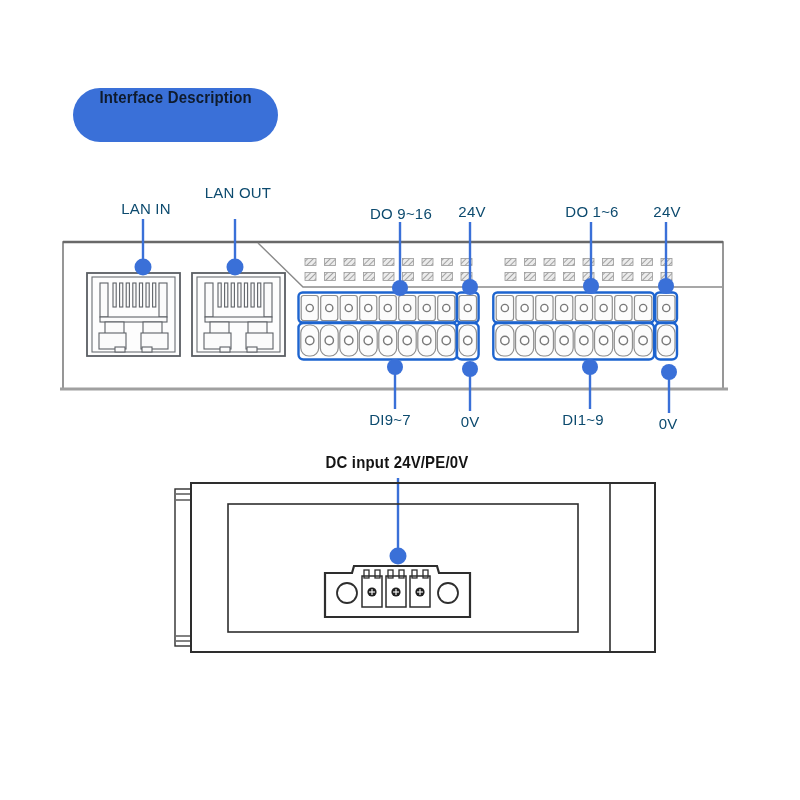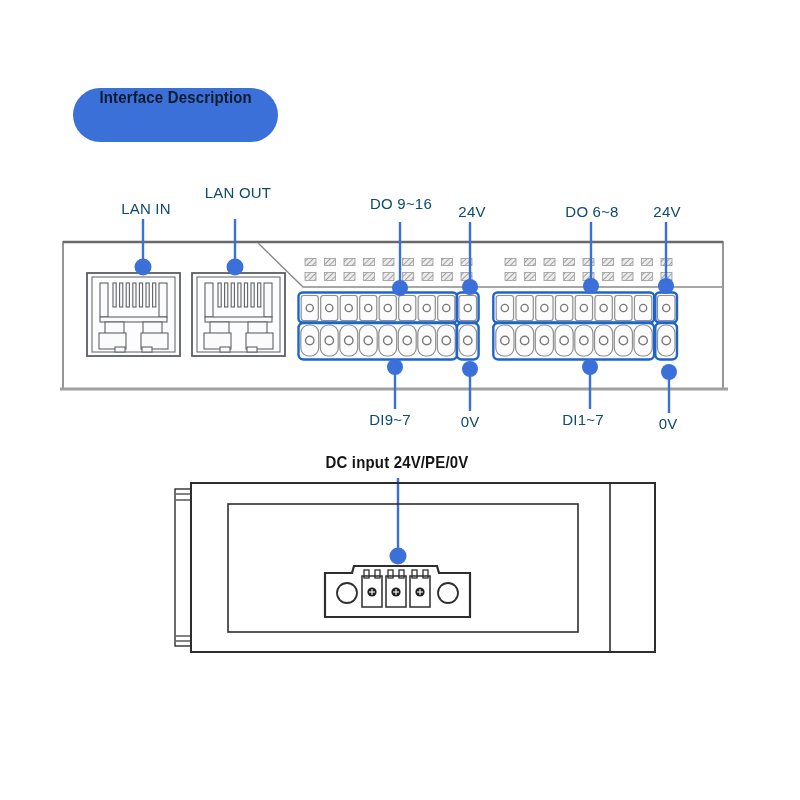--- a/index.html
+++ b/index.html
@@ -263,22 +263,22 @@
           <rect x="410" y="576" width="20" height="31" class="dk" stroke-width="1.5" fill="#ffffff"></rect>
           <circle cx="420" cy="592" r="4.6" fill="#1f1f1f"></circle>
           <line x1="417" y1="592" x2="423" y2="592" stroke="#ffffff" stroke-width="1.1"></line>
           <line x1="420" y1="589" x2="420" y2="595" stroke="#ffffff" stroke-width="1.1"></line>
         </g>
     </g>
   </svg>
 
   <div class="callout-label" style="left:146px;top:200px">LAN IN</div>
   <div class="callout-label" style="left:238px;top:184px">LAN OUT</div>
-  <div class="callout-label" style="left:401px;top:195px">DO 9~16</div>
+  <div class="callout-label" style="left:401px;top:205px">DO 9~16</div>
   <div class="callout-label" style="left:472px;top:203px">24V</div>
-  <div class="callout-label" style="left:592px;top:203px">DO 6~8</div>
+  <div class="callout-label" style="left:592px;top:203px">DO 1~6</div>
   <div class="callout-label" style="left:667px;top:203px">24V</div>
   <div class="callout-label" style="left:390px;top:411px">DI9~7</div>
   <div class="callout-label" style="left:470px;top:413px">0V</div>
-  <div class="callout-label" style="left:583px;top:411px">DI1~7</div>
+  <div class="callout-label" style="left:583px;top:411px">DI1~9</div>
   <div class="callout-label" style="left:668px;top:415px">0V</div>
   <div class="callout-label cond" style="left:397px;top:453px">DC input 24V/PE/0V</div>
 </div>
 
 </body></html>

